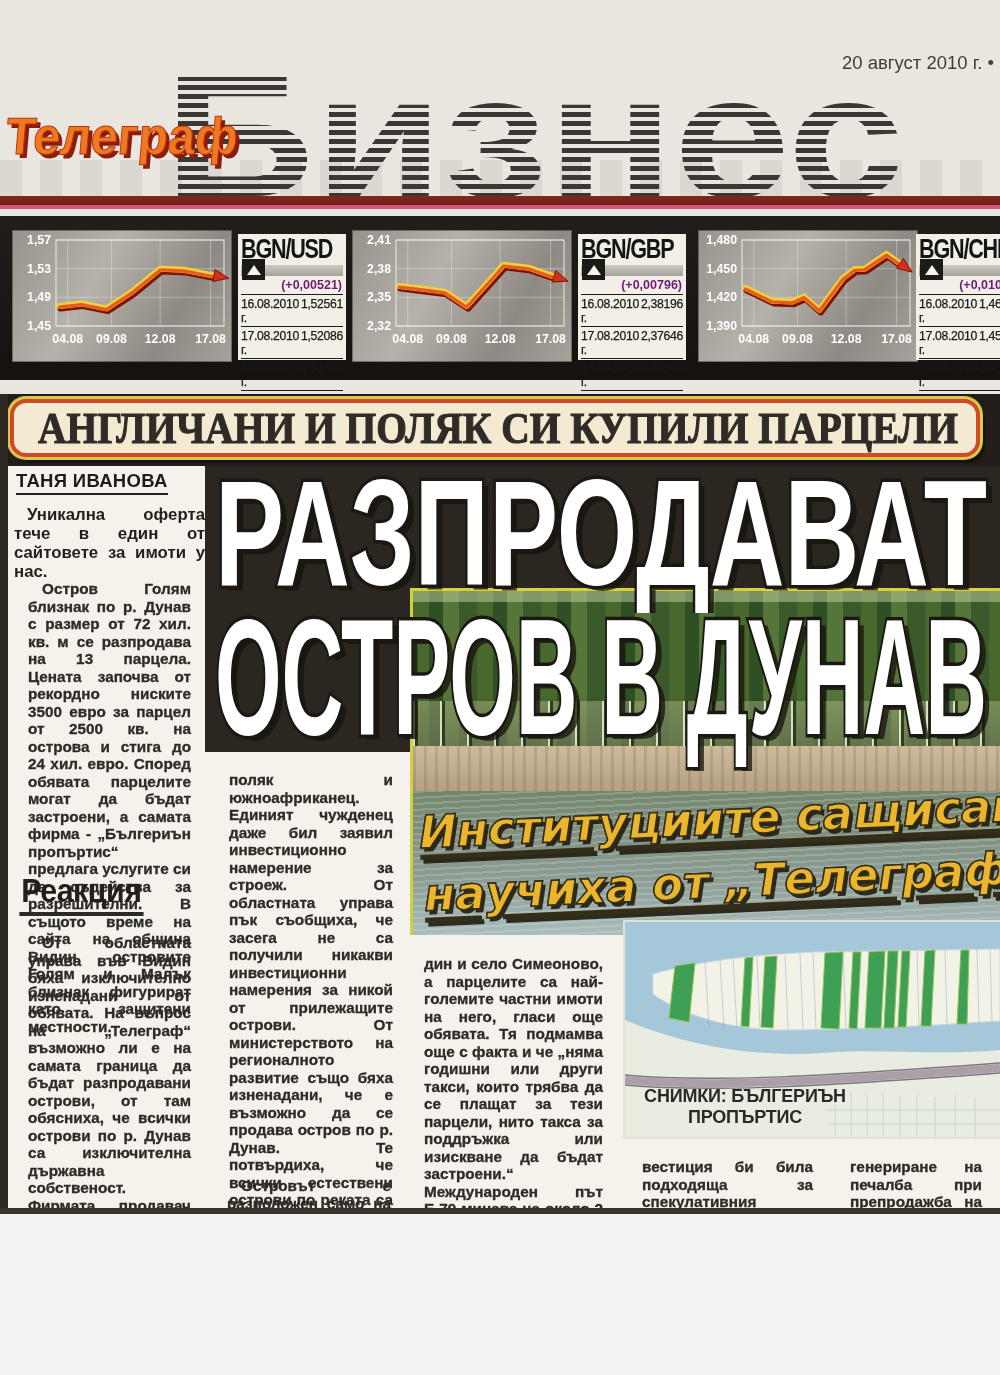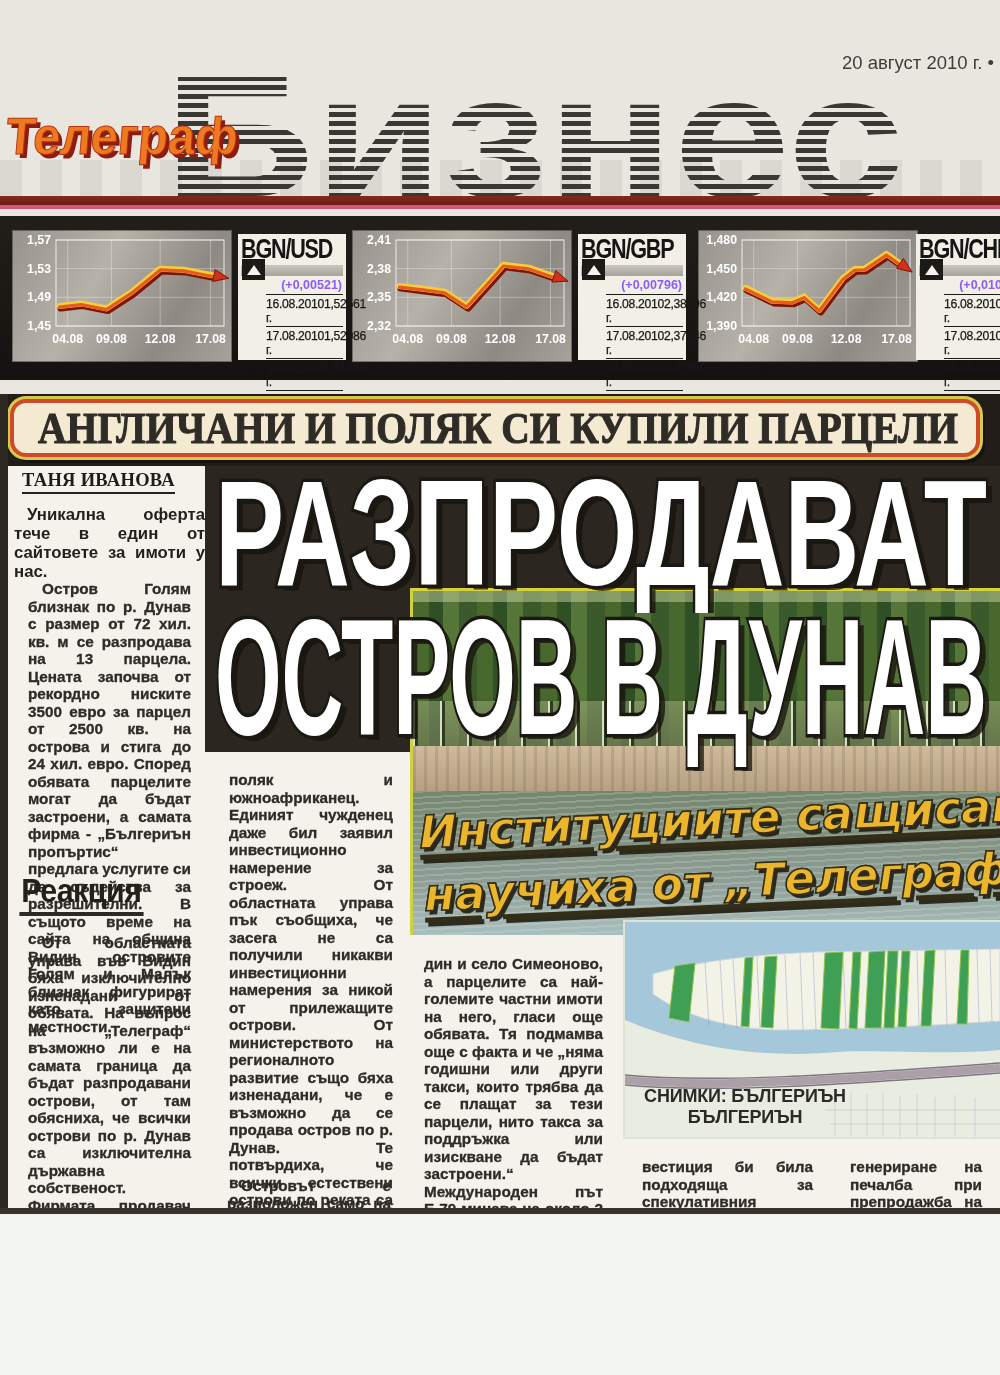--- a/index.html
+++ b/index.html
@@ -29,23 +29,23 @@
   .chart-table { position:absolute; top:234px; width:108px; height:126px; background:#f2efe7;
                  padding:2px 3px; box-sizing:border-box; }
   .pair-title { font-size:27px; font-weight:800; letter-spacing:-1.5px; color:#151515;
                 transform:scaleX(.80); transform-origin:left center; white-space:nowrap; line-height:26px; }
   .tbar { position:relative; height:11px; margin:3px 0 1px 0;
           background:linear-gradient(180deg,#ccc8bf,#a8a39a); }
   .tsq  { position:absolute; left:1px; top:-6px; width:23px; height:21px; background:#1c1a17;
           display:flex; align-items:center; justify-content:center; }
   .tri-up { width:0; height:0; border-left:7px solid transparent; border-right:7px solid transparent;
             border-bottom:10px solid #f5f3ee; }
-  .chg { font-size:12.5px; font-weight:700; color:#8b5cf6; text-align:right; padding:1px 1px 2px 26px; }
+  .chg { font-size:12.5px; font-weight:700; color:#701a75; text-align:right; padding:1px 1px 2px 26px; }
   .rrow { display:flex; justify-content:space-between; font-size:12.2px; color:#191918;
-          border-top:1.7px solid #1b1b1a; padding:1.5px 0 1.5px 0; letter-spacing:-0.3px;margin-left:25px;
+          border-top:1.7px solid #1b1b1a; padding:1.5px 0 1.5px 0; letter-spacing:-0.3px;
           -webkit-text-stroke:.25px #191918; }
   .rrow.last { font-weight:700; border-bottom:2px solid #1b1b1a; -webkit-text-stroke:.5px #000; }
 
   
   #banner-band { left:0; top:394px; width:1000px; height:72px; background:#221d18; }
   #banner-box  { left:10px; top:399px; width:970px; height:58px; background:#f4ead2;
                  border:4px solid #cf4a28; border-radius:16px; box-sizing:border-box;
                  box-shadow:0 0 0 3px #d8c84e, 4px 5px 0 1px rgba(0,0,0,.4); }
   #banner-svg { left:18px; top:402px; }
 
@@ -89,22 +89,22 @@
       -webkit-text-stroke:1.5px #342e18; text-shadow:3px 4px 0 rgba(32,28,14,.9);
       text-decoration:underline; text-decoration-color:#342e18; text-decoration-thickness:5px; text-underline-offset:7px; }
   #subhead .sh2 { margin-top:10px; margin-left:2px; }
 
   
   .bodycol { color:#2e2b28; font-size:15.3px; line-height:17.5px; text-align:justify;
              -webkit-text-stroke:.3px #2e2b28; }
   .bodycol p { margin:14px;font-weight:bold; }
   .indent { text-indent:14px; }
   #author { left:14px; top:470px; width:192px; }
-  #author span { display:inline-block; margin-left:8px; font-size:18.5px; font-weight:800; letter-spacing:.3px;
-                 color:#1e1c1a; border-bottom:2.5px solid #24221f; padding-bottom:1px;font-family:Liberation Serif, serif; }
+  #author span { display:inline-block; margin-left:2px; font-size:18.5px; font-weight:800; letter-spacing:.3px;
+                 color:#1e1c1a; border-bottom:2.5px solid #24221f; padding-bottom:1px; }
   #lead { left:14px; top:505px; width:191px; font-size:16.8px; line-height:19px; font-weight:700;
           color:#221f1c; text-align:justify; text-indent:13px; }
   #col1a { left:14px; top:566px; width:191px; }
   .sec-head { text-align:left; font-size:33px; font-weight:800; color:#222019; letter-spacing:-.5px; }
   .sec-head span { display:inline-block; border-bottom:4px solid #2b2a26; padding:0 2px 2px 2px;
                    transform:scaleX(.92); }
   #sec1 { left:14px; top:872px; width:191px; }
   #col1b { left:14px; top:920px; width:191px; }
   #col2a { left:215px; top:757px; width:192px; }
   #sec2  { left:213px; top:1118px; width:192px; }
@@ -383,18 +383,18 @@
     <path d="M0,153 C95,162 235,151 375,141" stroke="#7d7680" stroke-width="1.4" fill="none"></path>
     <path d="M0,163 C95,172 235,161 375,151" stroke="#7d7680" stroke-width="1.4" fill="none"></path>
     <g stroke="#93a6cc" stroke-width="0.8" opacity="0.45">
       <path d="M210,172 V215 M226,170 V215 M242,172 V215 M258,171 V215 M275,174 V215 M292,172 V215 M310,175 V215 M330,173 V215 M350,176 V215"></path>
       <path d="M200,188 H375 M205,202 H375"></path>
     </g>
   </svg>
 
   <div class="abs" id="caption">
     <div>СНИМКИ: БЪЛГЕРИЪН</div>
-    <div>БЪЛГЕРИЪН</div>
+    <div>ПРОПЪРТИС</div>
   </div>
 
   <div class="abs" id="bottom-rule"></div>
   <div class="abs" id="below-paper"></div>
 </div>
 
 </body></html>

